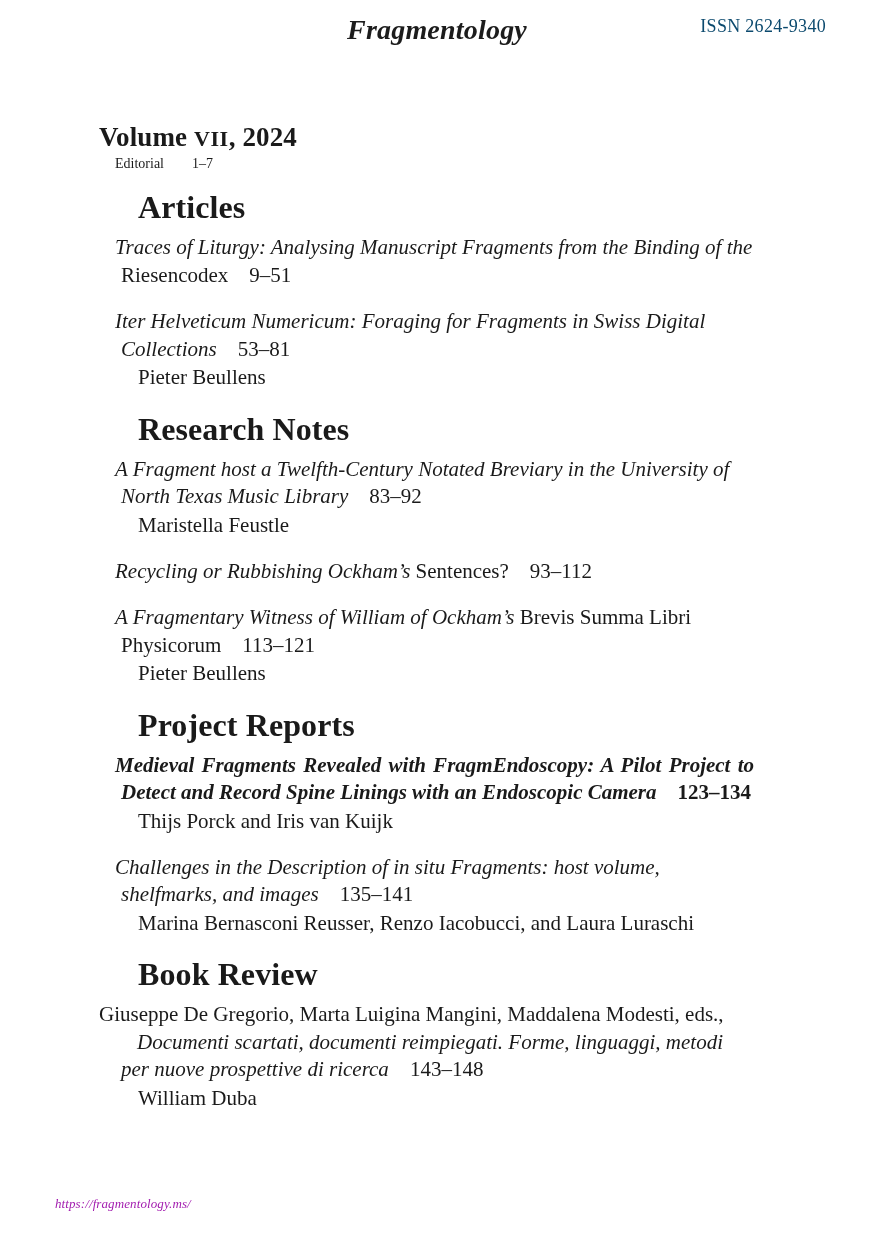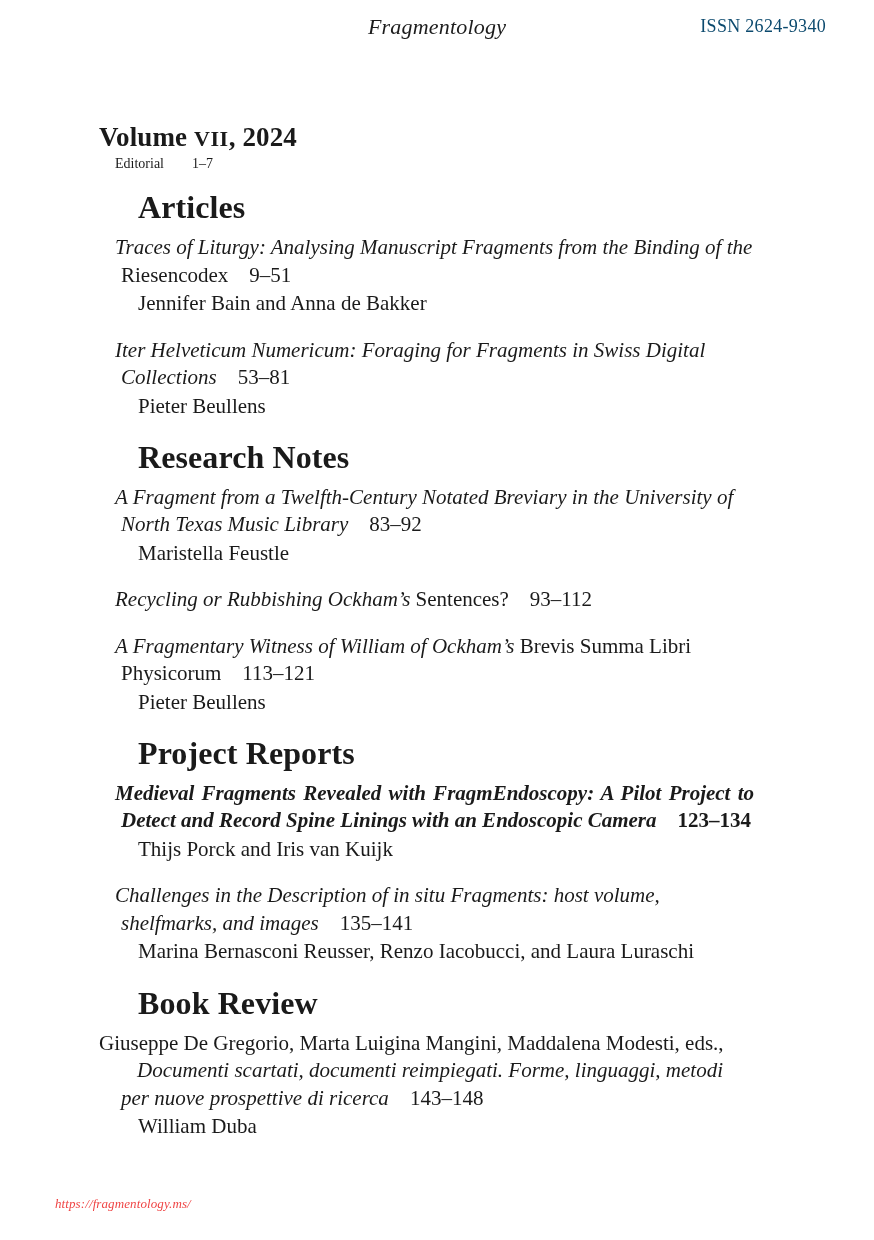--- a/index.html
+++ b/index.html
@@ -24,23 +24,24 @@
     width: 874px;
     height: 30px;
   }
   .journal-title {
     position: absolute;
     left: 0;
     top: 0;
     width: 874px;
     text-align: center;
     font-style: italic;
-    font-size: 22px;
+    font-size: 28px;
     letter-spacing: 0.2px;
     color: #1c1c1c;
+    font-weight: bold;
   }
   .issn {
     position: absolute;
     right: 48px;
     top: 2px;
     font-size: 18px;
     letter-spacing: 0.3px;
     color: #0c4a6e;
   }
 
@@ -123,21 +124,21 @@
     text-indent: -22px;
   }
 
   
   .page-footer {
     position: absolute;
     left: 55px;
     bottom: 28px;
     font-style: italic;
     font-size: 13px;
-    color: #ef4444;
+    color: #a21caf;
     letter-spacing: 0.1px;
   }
 </style>
 </head>
 <body>
 
 <div class="page-header">
   <div class="journal-title">Fragmentology</div>
   <div class="issn">ISSN 2624-9340</div>
 </div>
@@ -147,29 +148,28 @@
   <h1 class="volume-title">
     <span>Volume </span><span class="smallcaps">VII</span><span>, 2024</span>
   </h1>
 
   <p class="editorial-line">Editorial        1–7</p>
 
   <div id="sections-host">
       <h2 class="section-heading">Articles</h2>
       <div class="entry">
         <p class="entry-title"><span class="ital">Traces of Liturgy: Analysing Manuscript Fragments from the Binding of the </span><span class="rom">Riesencodex</span><span class="pages"> 9–51</span></p>
-        <p class="entry-authors">Jennifer Bain and Anna de Bakker</p>
       </div>
       <div class="entry">
         <p class="entry-title"><span class="ital">Iter Helveticum Numericum: Foraging for Fragments in Swiss Digital Collections</span><span class="pages"> 53–81</span></p>
         <p class="entry-authors">Pieter Beullens</p>
       </div>
       <h2 class="section-heading tight-top">Research Notes</h2>
       <div class="entry">
-        <p class="entry-title"><span class="ital">A Fragment from a Twelfth-Century Notated Breviary in the University of North Texas Music Library</span><span class="pages"> 83–92</span></p>
+        <p class="entry-title"><span class="ital">A Fragment host a Twelfth-Century Notated Breviary in the University of North Texas Music Library</span><span class="pages"> 83–92</span></p>
         <p class="entry-authors">Maristella Feustle</p>
       </div>
       <div class="entry">
         <p class="entry-title"><span class="ital">Recycling or Rubbishing Ockham’s </span><span class="rom">Sentences?</span><span class="pages"> 93–112</span></p>
       </div>
       <div class="entry">
         <p class="entry-title"><span class="ital">A Fragmentary Witness of William of Ockham’s </span><span class="rom">Brevis Summa Libri Physicorum</span><span class="pages"> 113–121</span></p>
         <p class="entry-authors">Pieter Beullens</p>
       </div>
       <h2 class="section-heading tight-top">Project Reports</h2>

